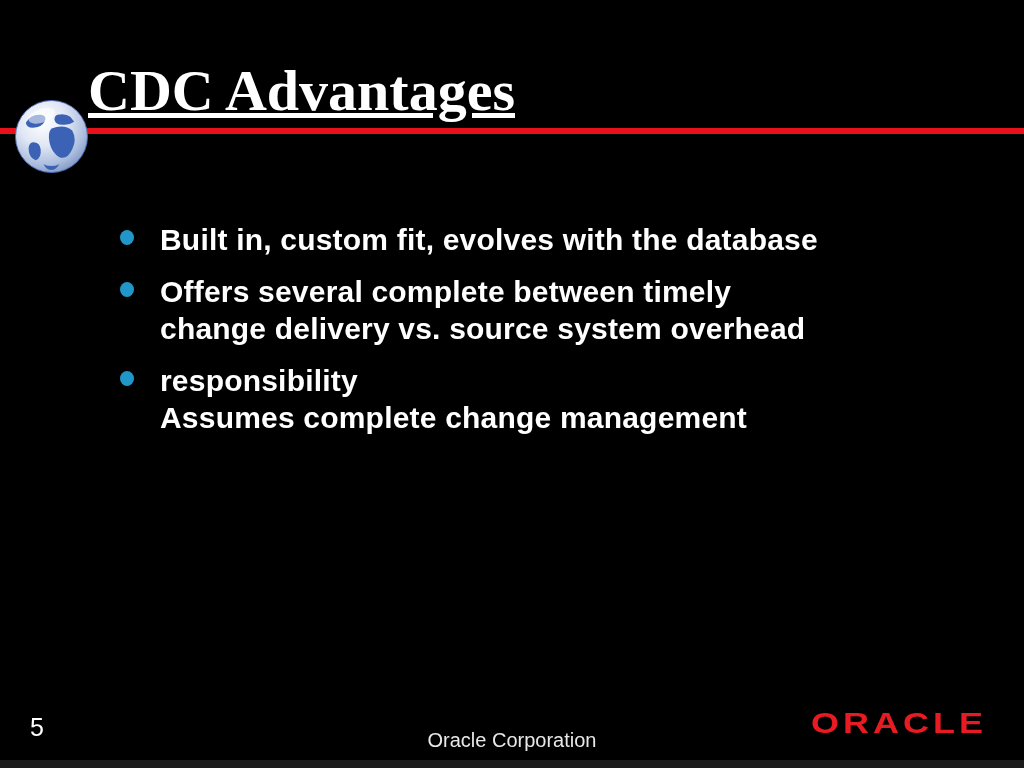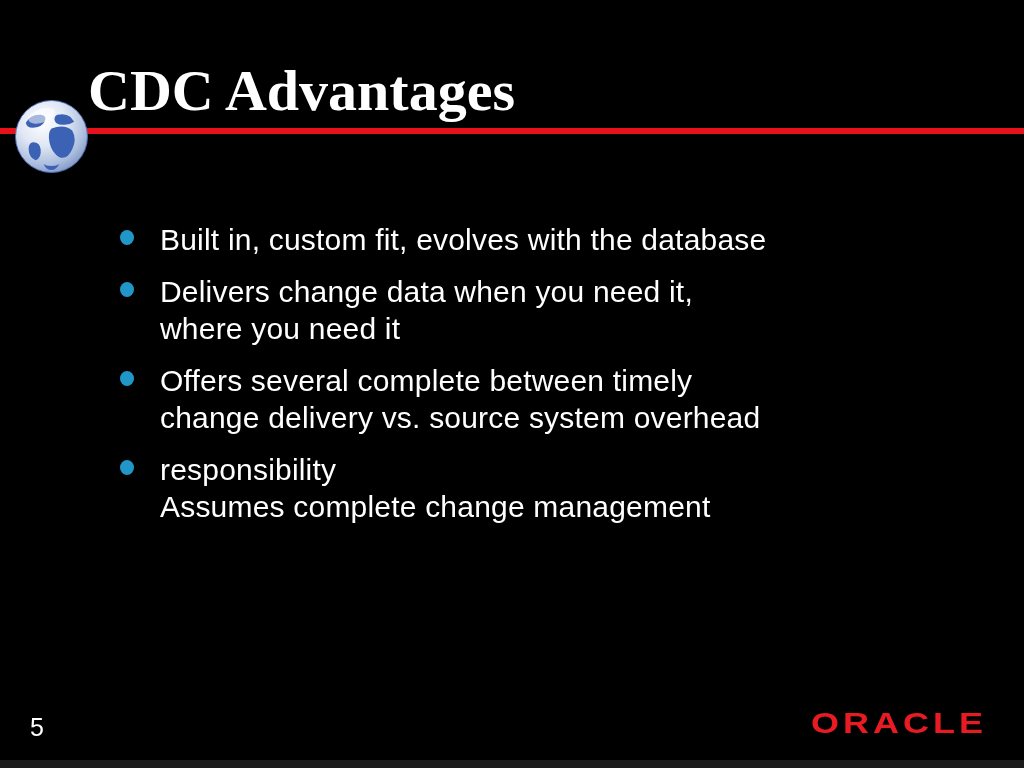--- a/index.html
+++ b/index.html
@@ -16,20 +16,21 @@
     left: 88px;
     top: 62px;
     font-family: "Liberation Serif", "DejaVu Serif", serif;
     font-weight: bold;
     font-size: 58px;
     line-height: 1;
     color: #ffffff;
     letter-spacing: 0px;
     white-space: nowrap;
     z-index: 3;
+    text-decoration: underline;
   }
   .title-rule {
     position: absolute;
     left: 0;
     top: 128px;
     width: 1024px;
     height: 6px;
     background: #e8111a;
     z-index: 1;
   }
@@ -49,21 +50,21 @@
     list-style: none;
     margin: 0;
     padding: 0;
     z-index: 2;
   }
   .bullet-item {
     position: relative;
     padding-left: 40px;
     margin-bottom: 14px;
     color: #ffffff;
-    font-weight: normal;
+    font-weight: bold;
     font-size: 30px;
     line-height: 37.5px;
     letter-spacing: 0.2px;
   }
   .bullet-dot {
     position: absolute;
     left: 0;
     top: 9px;
     width: 14px;
     height: 15px;
@@ -141,33 +142,29 @@
 
   <div class="title">CDC Advantages</div>
 
   <ul class="bullets">
     <li class="bullet-item">
       <span class="bullet-dot"></span>
       <span class="bullet-line">Built in, custom fit, evolves with the database</span>
     </li>
     <li class="bullet-item">
       <span class="bullet-dot"></span>
-      <span class="bullet-line">Delivers change data when you need it,</span>
-      <span class="bullet-line">where you need it</span>
-    </li>
-    <li class="bullet-item">
-      <span class="bullet-dot"></span>
       <span class="bullet-line">Offers several complete between timely</span>
       <span class="bullet-line">change delivery vs. source system overhead</span>
     </li>
     <li class="bullet-item">
       <span class="bullet-dot"></span>
       <span class="bullet-line">responsibility</span>
       <span class="bullet-line">Assumes complete change management</span>
     </li>
   </ul>
 
   <div class="page-number">5</div>
+  <div class="footer-text">Oracle Corporation</div>
   <div class="oracle-logo">ORACLE</div>
 
   <div class="bottom-strip"></div>
 
 </div>
 
 </body></html>

